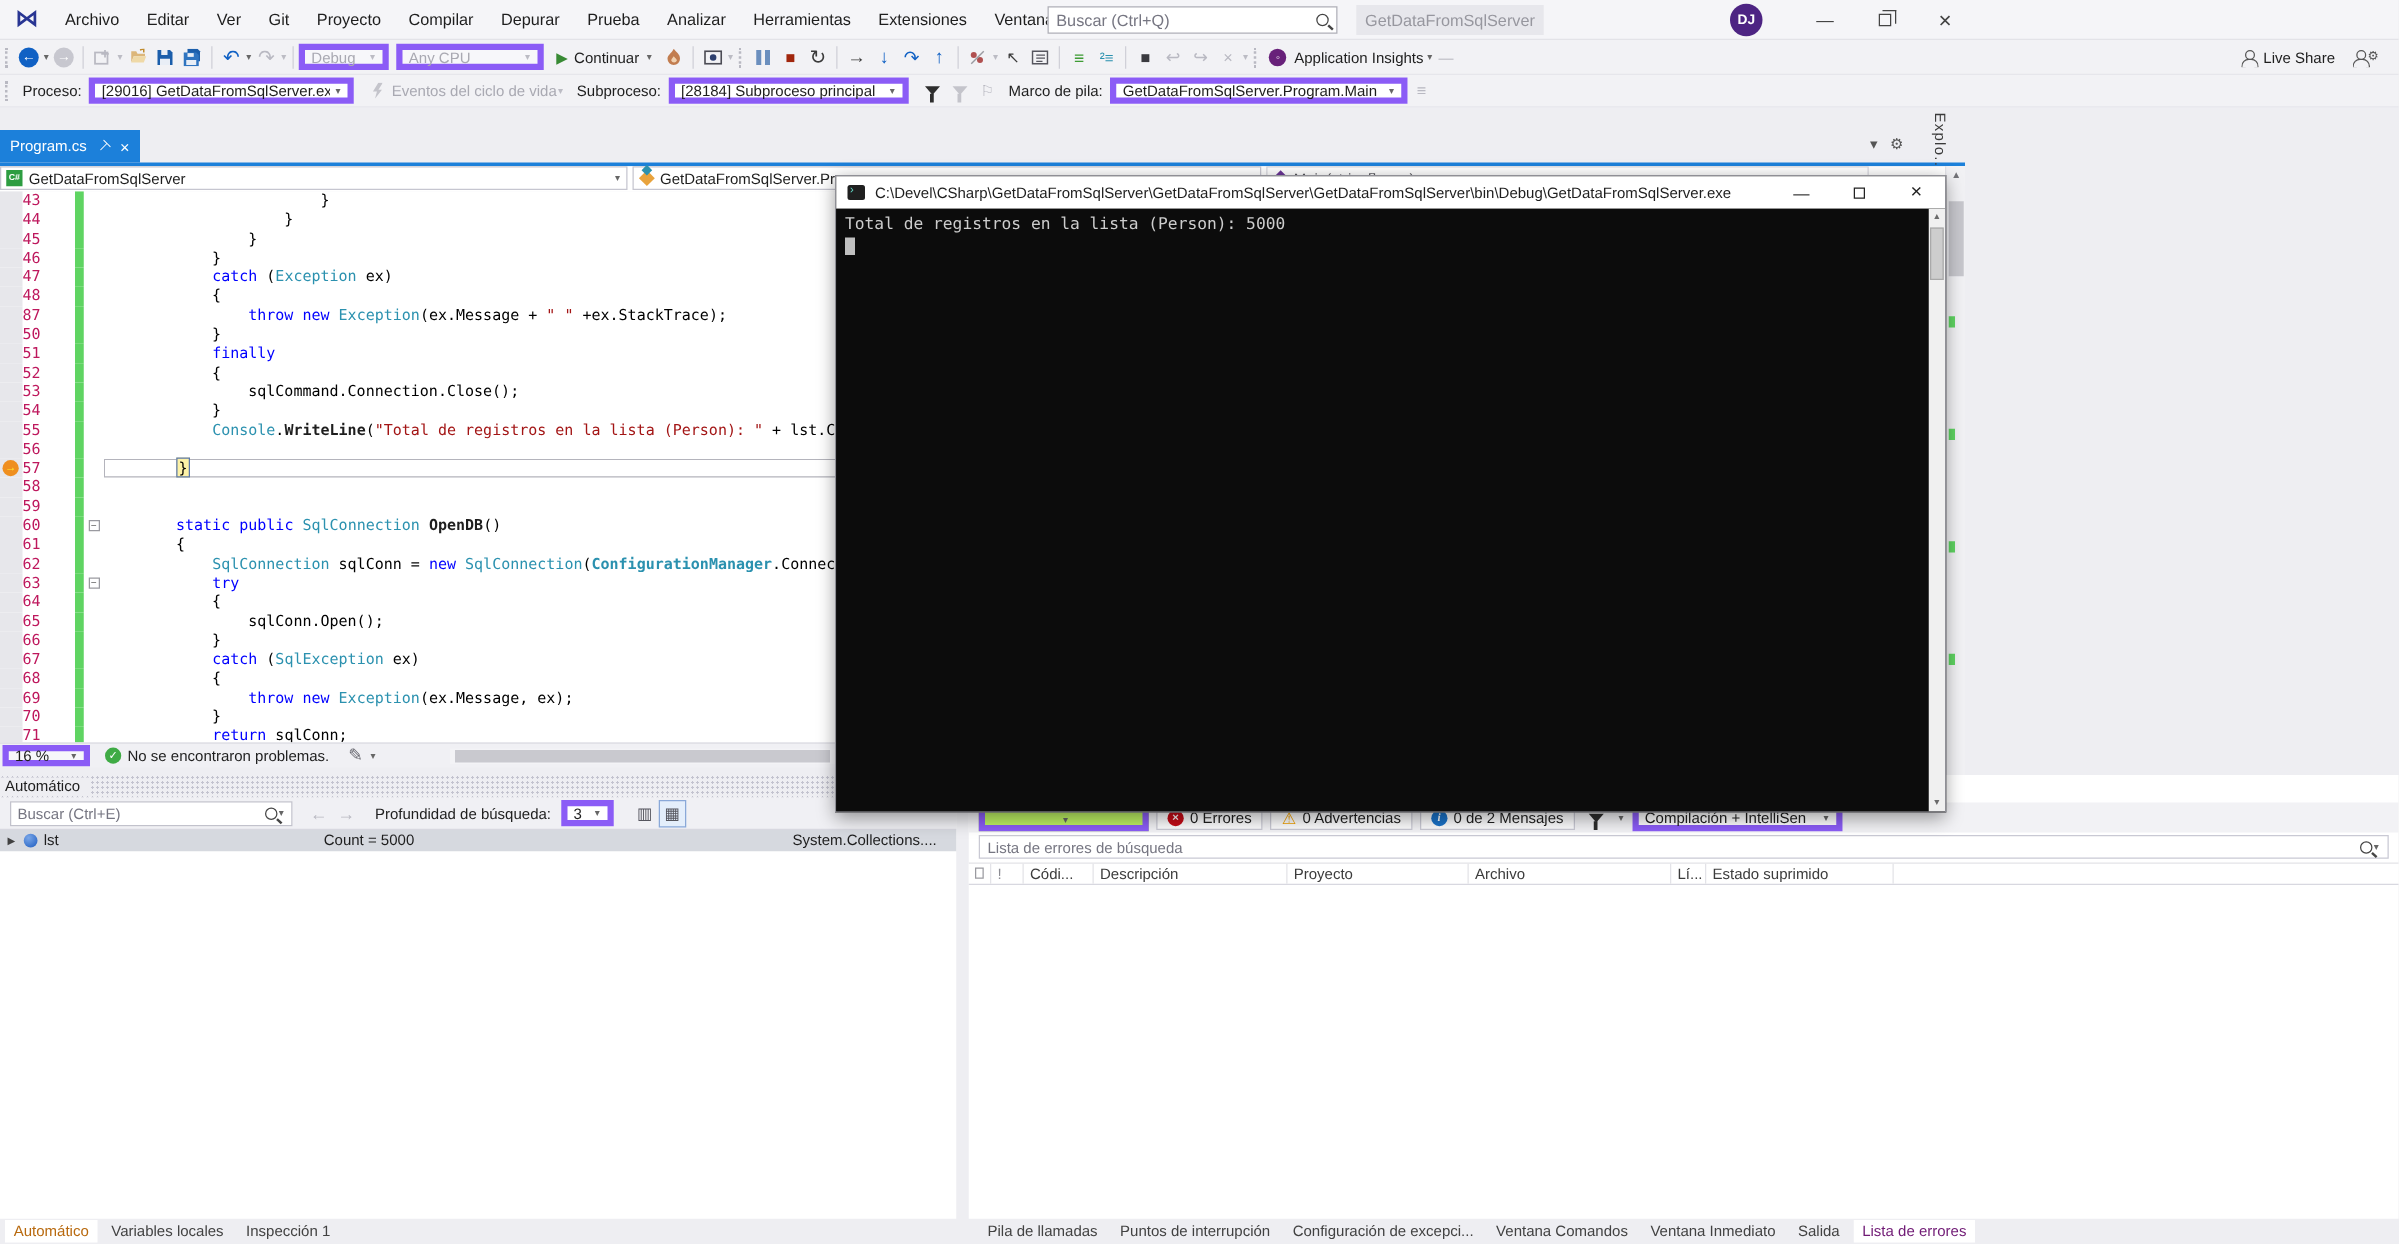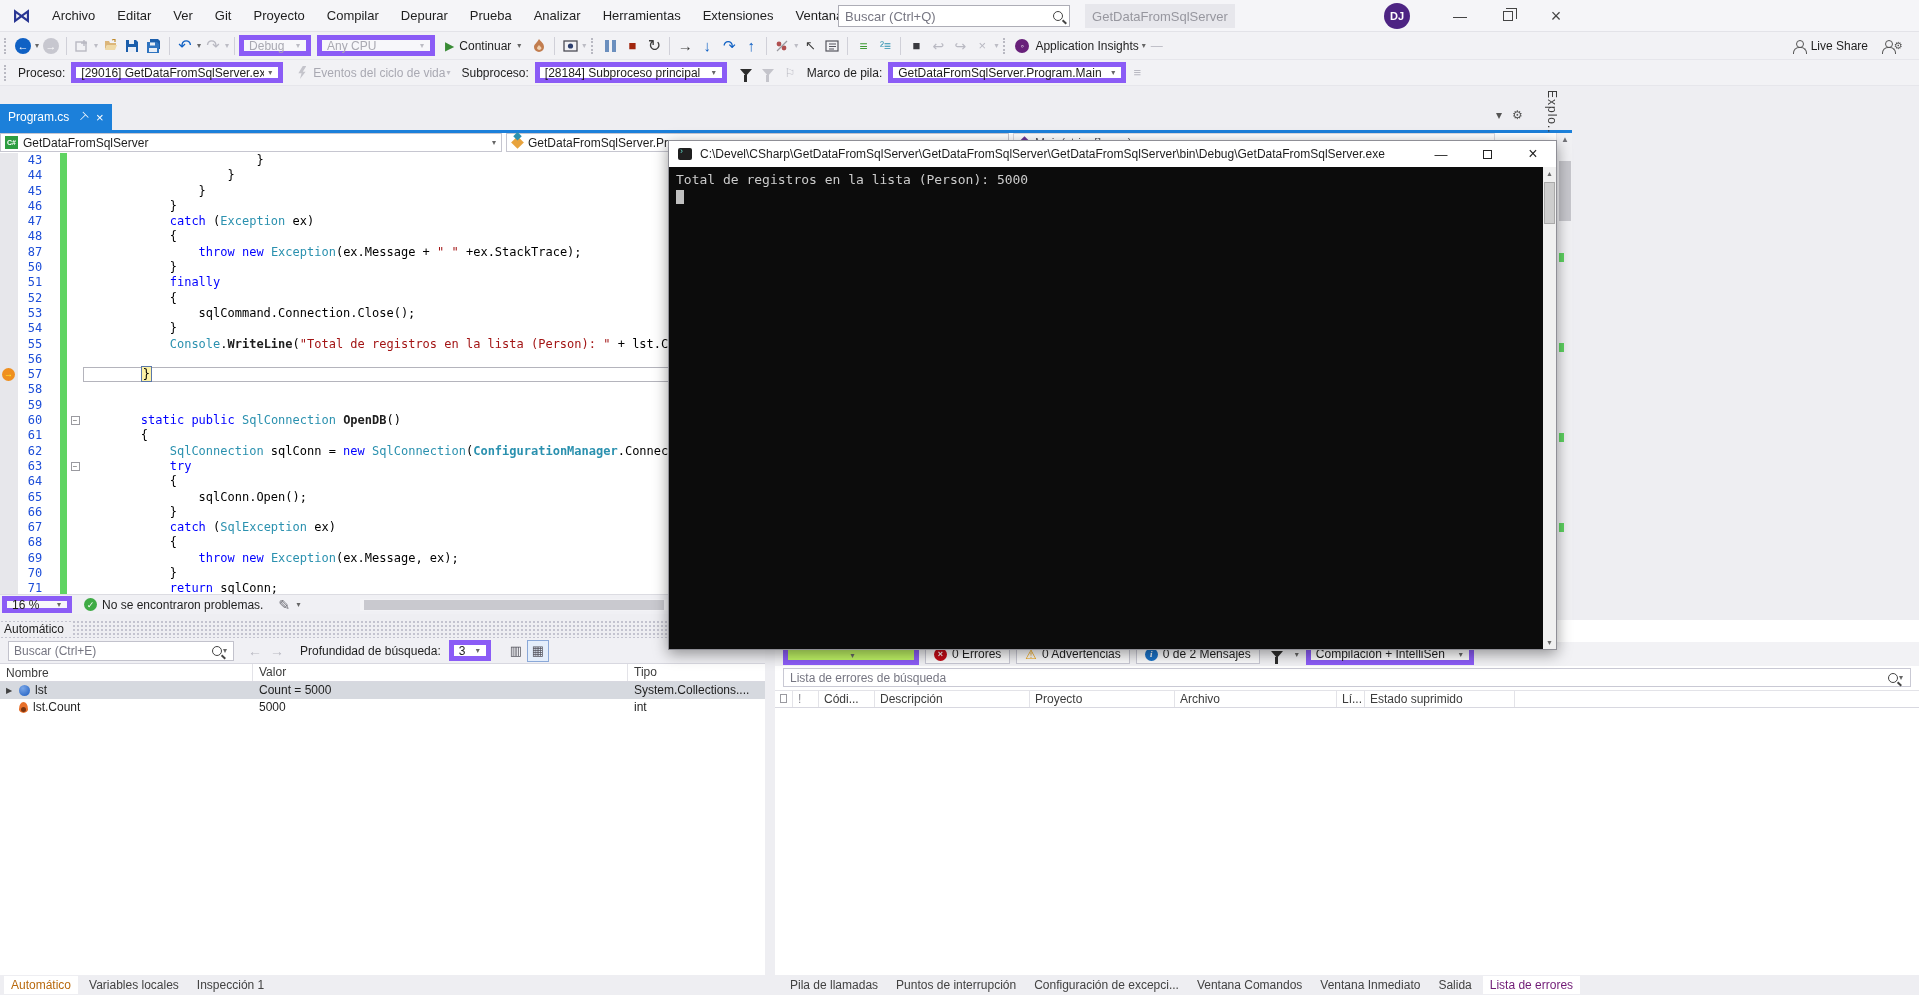--- a/index.html
+++ b/index.html
@@ -70,21 +70,21 @@
   .bc .cval { flex:1; white-space:nowrap; overflow:hidden; }
   .csproj-icon { width:13px; height:13px; background:#2d9d41; color:#fff; font-size:7px; font-weight:bold; display:flex; align-items:center; justify-content:center; margin-right:5px; flex:none; }
   .class-icon { width:9px; height:9px; background:#e8a33d; transform:rotate(45deg); margin:0 6px 0 2px; flex:none; position:relative; }
   .class-icon::before{ content:""; position:absolute; left:-3px; top:-3px; width:6px; height:6px; background:#2b91af; }
   .method-icon { width:9px; height:9px; background:#6a3596; transform:rotate(45deg); margin:0 6px 0 2px; flex:none; }
 
   
   #editor { left:0; top:153px; width:1556px; height:441px; background:#fff; overflow:hidden; }
   .cl { display:flex; height:15.3px; line-height:15.3px; }
   .cl .brk { width:18px; background:#e7e7eb; flex:none; position:relative; }
-  .cl .ln  { width:42px; text-align:center; padding-right:8px; color:#1d4ed8; font:12px "DejaVu Sans Mono",monospace; flex:none; }
+  .cl .ln  { width:42px; text-align:left; padding-right:8px; color:#be185d; font:12px "DejaVu Sans Mono",monospace; flex:none; }
   .cl .chg { width:7px; background:#5fd462; flex:none; }
   .cl .fold{ width:16px; flex:none; text-align:center; }
   .foldbox { display:inline-block; width:9px; height:9px; border:1px solid #9a9aa0; color:#555; font-size:8px; line-height:7px; background:#fff; vertical-align:middle; }
   .cl .codetxt { white-space:pre; font:12px "DejaVu Sans Mono",monospace; color:#000; flex:1; }
   .cl.current .codetxt { box-shadow:inset 0 0 0 1px #b4b4bc; }
   .seg-kw{ color:#0000ff; } .seg-ty{ color:#2b91af; } .seg-tyb{ color:#2b91af; font-weight:bold; }
   .seg-me{ color:#1e1e1e; font-weight:bold; } .seg-st{ color:#a31515; } .seg-pl{ color:#000; }
   .seg-cur{ background:#fdf2a6; border:1px solid #5b77aa; padding:0 1px; }
   .marker-current { position:absolute; left:2px; top:1px; width:13px; height:13px; border-radius:50%; background:#ef8f1f; color:#ffe92e; font-size:9px; font-weight:bold; display:flex; align-items:center; justify-content:center; }
 
@@ -629,43 +629,29 @@
     <span class="tico grayic" style="margin-left:10px; font-size:14px;">←</span>
     <span class="tico grayic" style="font-size:14px;">→</span>
     <span style="margin-left:12px;">Profundidad de búsqueda:</span>
     <span class="combo" style="width:42px; margin-left:8px; background:#fff;">
         <span class="cval">3</span>
         <span class="caret">▾</span>
       </span>
     <span class="tico" style="margin-left:14px; color:#55555e; font-size:13px;">▥</span>
     <span class="tico" style="color:#55555e; font-size:13px; border:1px solid #8aa8d8; background:#e4eefb;">▦</span>
   </div>
-  <div class="wgrid-header">
-    <div class="wc-name">Nombre</div>
-    <div class="wc-val">Valor</div>
-    <div class="wc-type" style="border-right:0;">Tipo</div>
-  </div>
   <div id="watch-rows">
       <div class="wrow sel">
         <div class="wc-name">
           <span class="expander">▶</span>
           <span class="object-icon"></span>
           <span>lst</span>
         </div>
         <div class="wc-val">Count = 5000</div>
         <div class="wc-type">System.Collections....</div>
-      </div>
-      <div class="wrow">
-        <div class="wc-name">
-          <span class="expander"></span>
-          <span class="property-icon"></span>
-          <span>lst.Count</span>
-        </div>
-        <div class="wc-val">5000</div>
-        <div class="wc-type">int</div>
       </div>
     </div>
 </div>
 
 <div class="abs" id="error-panel">
   <div id="error-toolbar">
     <span class="combo" style="width:136px; background:#bef264;flex-direction:column;">
         <span class="cval">Toda la solución</span>
         <span class="caret">▾</span>
       </span>

